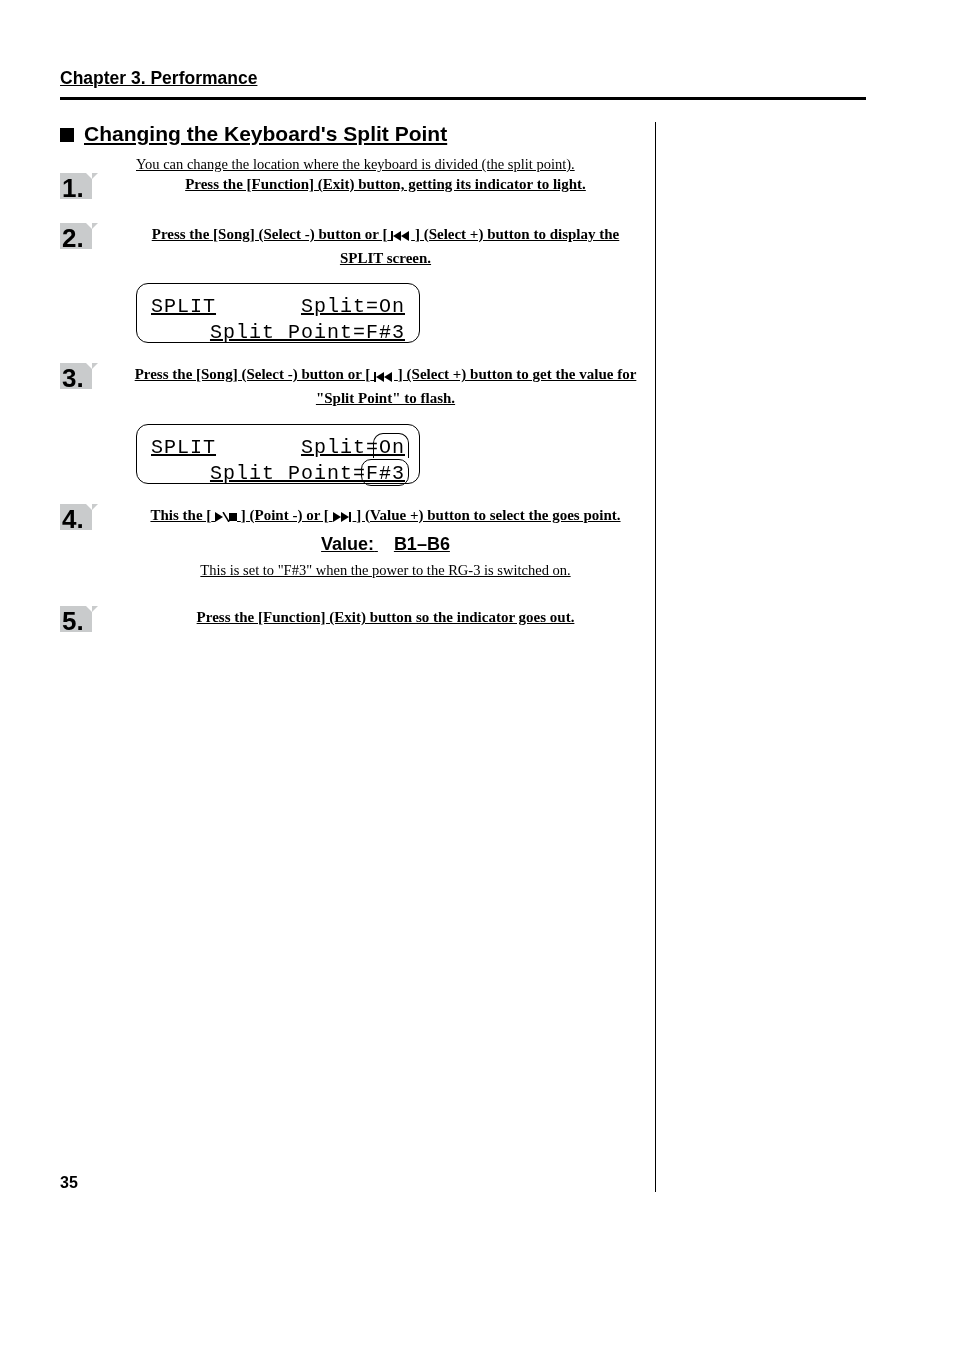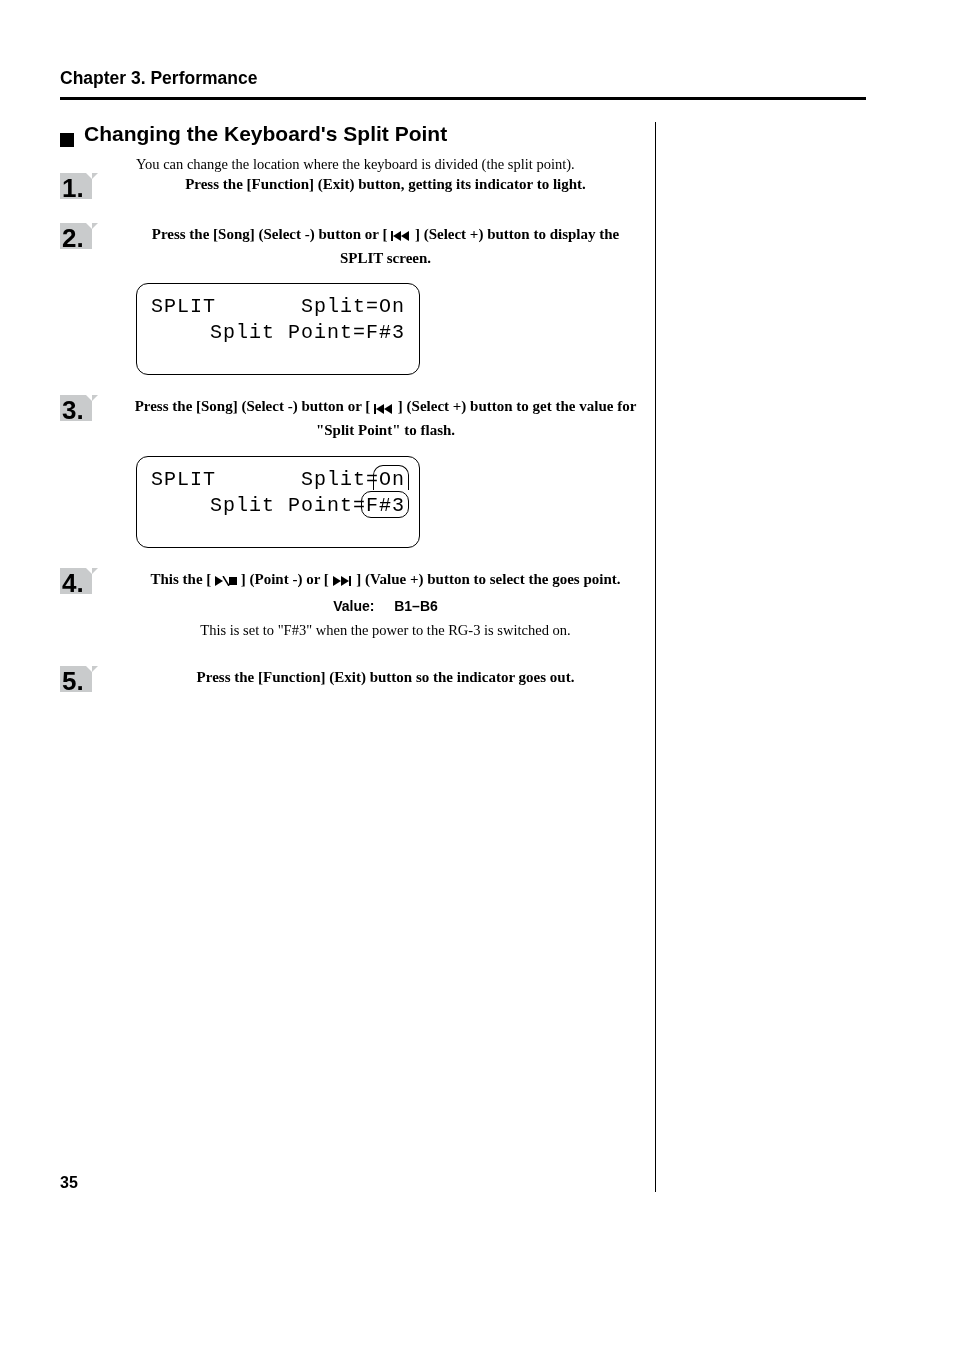--- a/index.html
+++ b/index.html
@@ -7,20 +7,21 @@
       width: 954px;
       height: 1351px;
       background: #ffffff;
       font-family: Georgia, "Times New Roman", serif;
       position: relative;
       color: #000;
     }
     .page {
       padding: 68px 88px 40px 60px;
       position: relative;
+      text-decoration: underline;
     }
     .chapter-title {
       font-family: "Arial Black", Futura, Arial, sans-serif;
       font-weight: 900;
       font-size: 17.5px;
       margin-bottom: 8px;
     }
     .hr-thick {
       border: none;
       border-top: 3px solid #000;
@@ -37,21 +38,21 @@
       border-left: 1px solid #000;
       flex: 1;
       min-height: 1070px;
     }
     .section-heading {
       font-family: "Arial Black", Futura, Arial, sans-serif;
       font-weight: 900;
       font-size: 21px;
       margin-bottom: 10px;
       display: flex;
-      align-items: flex-end;
+      align-items: center;
       gap: 10px;
     }
     .section-heading .square {
       display: inline-block;
       width: 14px;
       height: 14px;
       background: #000;
       position: relative;
       top: 1px;
     }
@@ -112,26 +113,26 @@
       font-size: 15px;
       line-height: 1.5;
       text-align: center;
     }
     .step-body .bold {
       font-weight: bold;
     }
     .step-body .sans-bold {
       font-family: Arial, Helvetica, sans-serif;
       font-weight: bold;
-      font-size: 14px;
+      font-size: 18px;
     }
     .lcd-box {
       margin: 14px 0 20px 76px;
       width: 284px;
-      height: 92px;
+      height: 60px;
       border: 1.5px solid #000;
       border-radius: 12px;
       padding: 10px 14px 8px 14px;
       position: relative;
     }
     .lcd-line {
       font-family: "Courier New", monospace;
       font-size: 20px;
       letter-spacing: 1px;
       white-space: pre;

